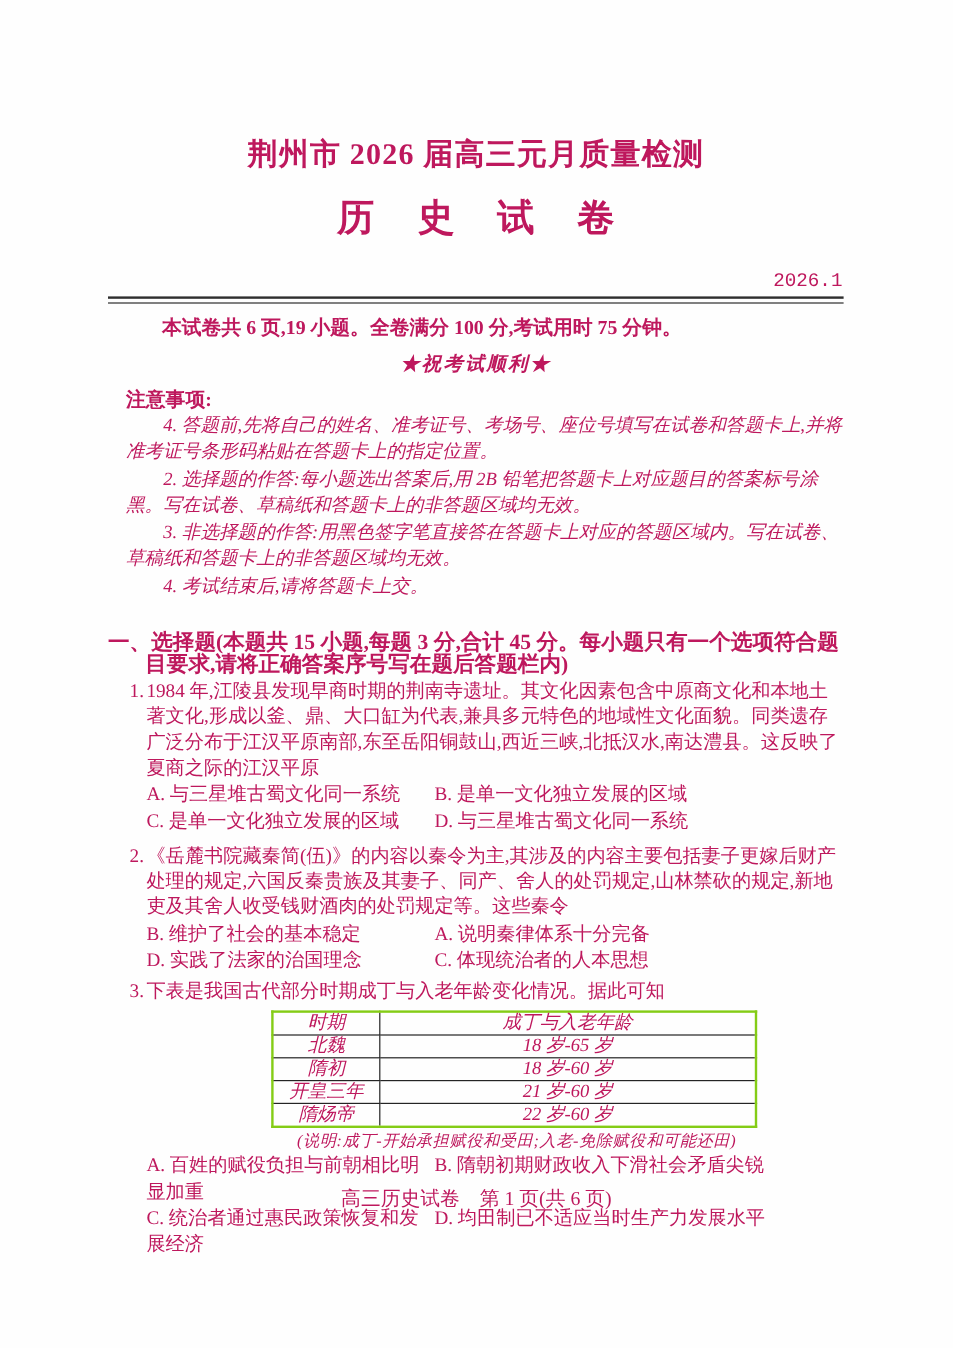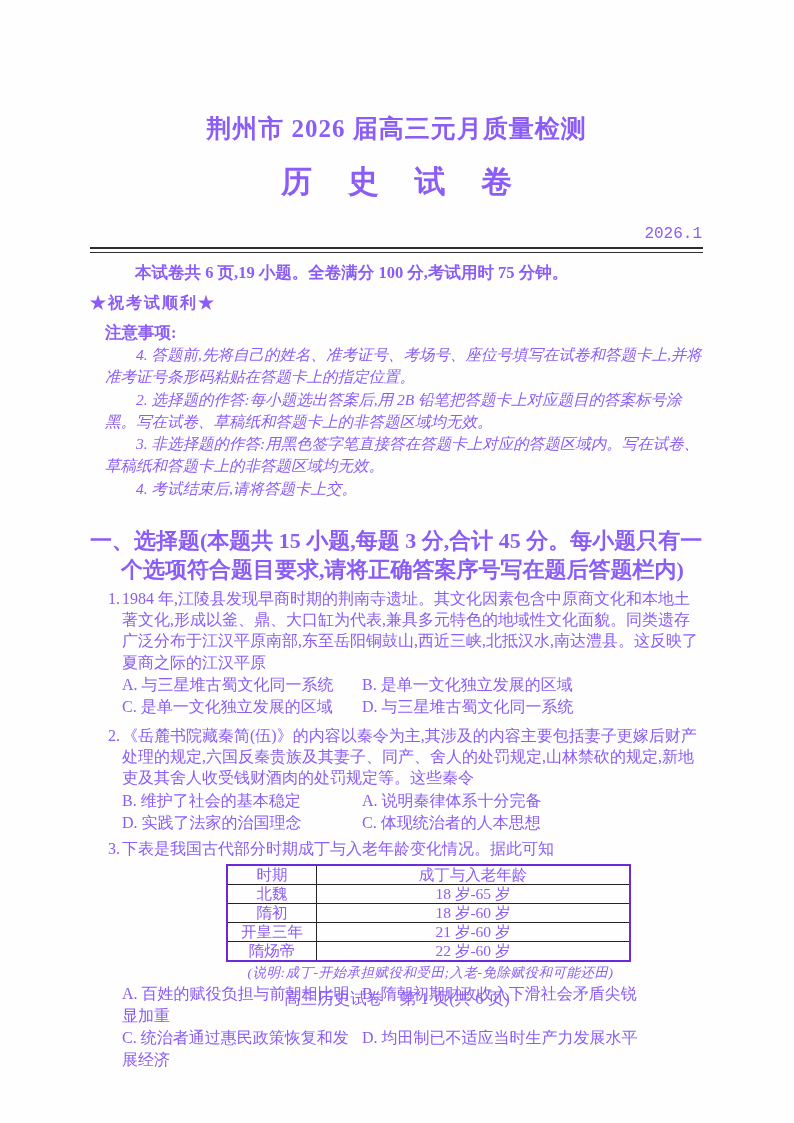--- a/index.html
+++ b/index.html
@@ -3,45 +3,45 @@
 <meta charset="utf-8">
 <style>
   html,body { margin:0; padding:0; background:#ffffff; }
   .page {
     position:relative;
     width:794px; height:1123px;
     background:#fefefe;
     box-sizing:border-box;
     padding:112px 91px 0 90px;
     font-family:"Liberation Serif","DejaVu Serif",serif;
-    color:#8b5cf6;
+    color:#be185d;
     overflow:hidden;
   }
   .title1 { margin:0; font-size:25px; font-weight:700; text-align:center; letter-spacing:1px; }
   .title2 { margin:16px 0 0; font-size:31px; font-weight:700; text-align:center;
             letter-spacing:14px; text-indent:14px; }
   .date   { margin-top:22px; text-align:right; font-size:16px; padding-right:1px;font-family:Liberation Mono, monospace; }
   .rule   { margin-top:4px; height:3px;
             border-top:2px solid #2e2e2e; border-bottom:1px solid #2e2e2e; }
   .exam-info { margin:9px 0 0 15px; font-size:16.5px; font-weight:700; text-indent:30px; }
-  .wish   { margin:9px 0 0; text-align:left; font-size:16px; font-weight:700;
-            letter-spacing:2px; }
+  .wish   { margin:9px 0 0; text-align:center; font-size:16px; font-weight:700;
+            font-style:italic; letter-spacing:2px; }
   .notice-heading { margin:8px 0 0 15px; font-size:16.5px; font-weight:700; }
   .notice-item { margin:0 0 0 15px; font-size:15.5px; line-height:22.3px;
                  font-style:italic; text-indent:31px; }
-  .section-heading { margin:26px 0 0; font-size:22px; font-weight:700;
-                     line-height:29px; padding-left:31px; text-indent:-31px; }
+  .section-heading { margin:26px 0 0; font-size:18px; font-weight:700;
+                     line-height:18px; padding-left:31px; text-indent:-31px; }
   .question { margin:4px 0 0 18px; }
   .q2 { margin-top:7px; }
   .stem { margin:0; font-size:16px; line-height:21.2px; padding-left:14px; text-indent:-14px; }
   .qnum { margin-right:2px; }
   .options { margin:1px 0 0 14px; display:grid; grid-template-columns:240px 1fr;
              font-size:16px; line-height:22px; }
-  .qtable { border-collapse:collapse; margin:5px 0 1px 118px; 
-            border:2px solid #6d28d9; }
+  .qtable { border-collapse:collapse; margin:5px 0 1px 118px; font-style:italic;
+            border:2px solid #84cc16; }
   .qtable td { border:1.4px solid #242424; text-align:center; font-size:15.5px;
                line-height:15px; padding:1.5px 6px; font-weight:400; }
   .qtable .col-period { width:76px; }
   .qtable .col-age { width:300px; }
   .table-note { margin:2px 0 1px 50px; text-align:center; font-size:13.5px;
                 font-style:italic; letter-spacing:0.5px; }
   .footer { position:absolute; left:0; right:0; top:988px; text-align:center; font-size:16.5px; }
 </style>
 </head>
 <body>

